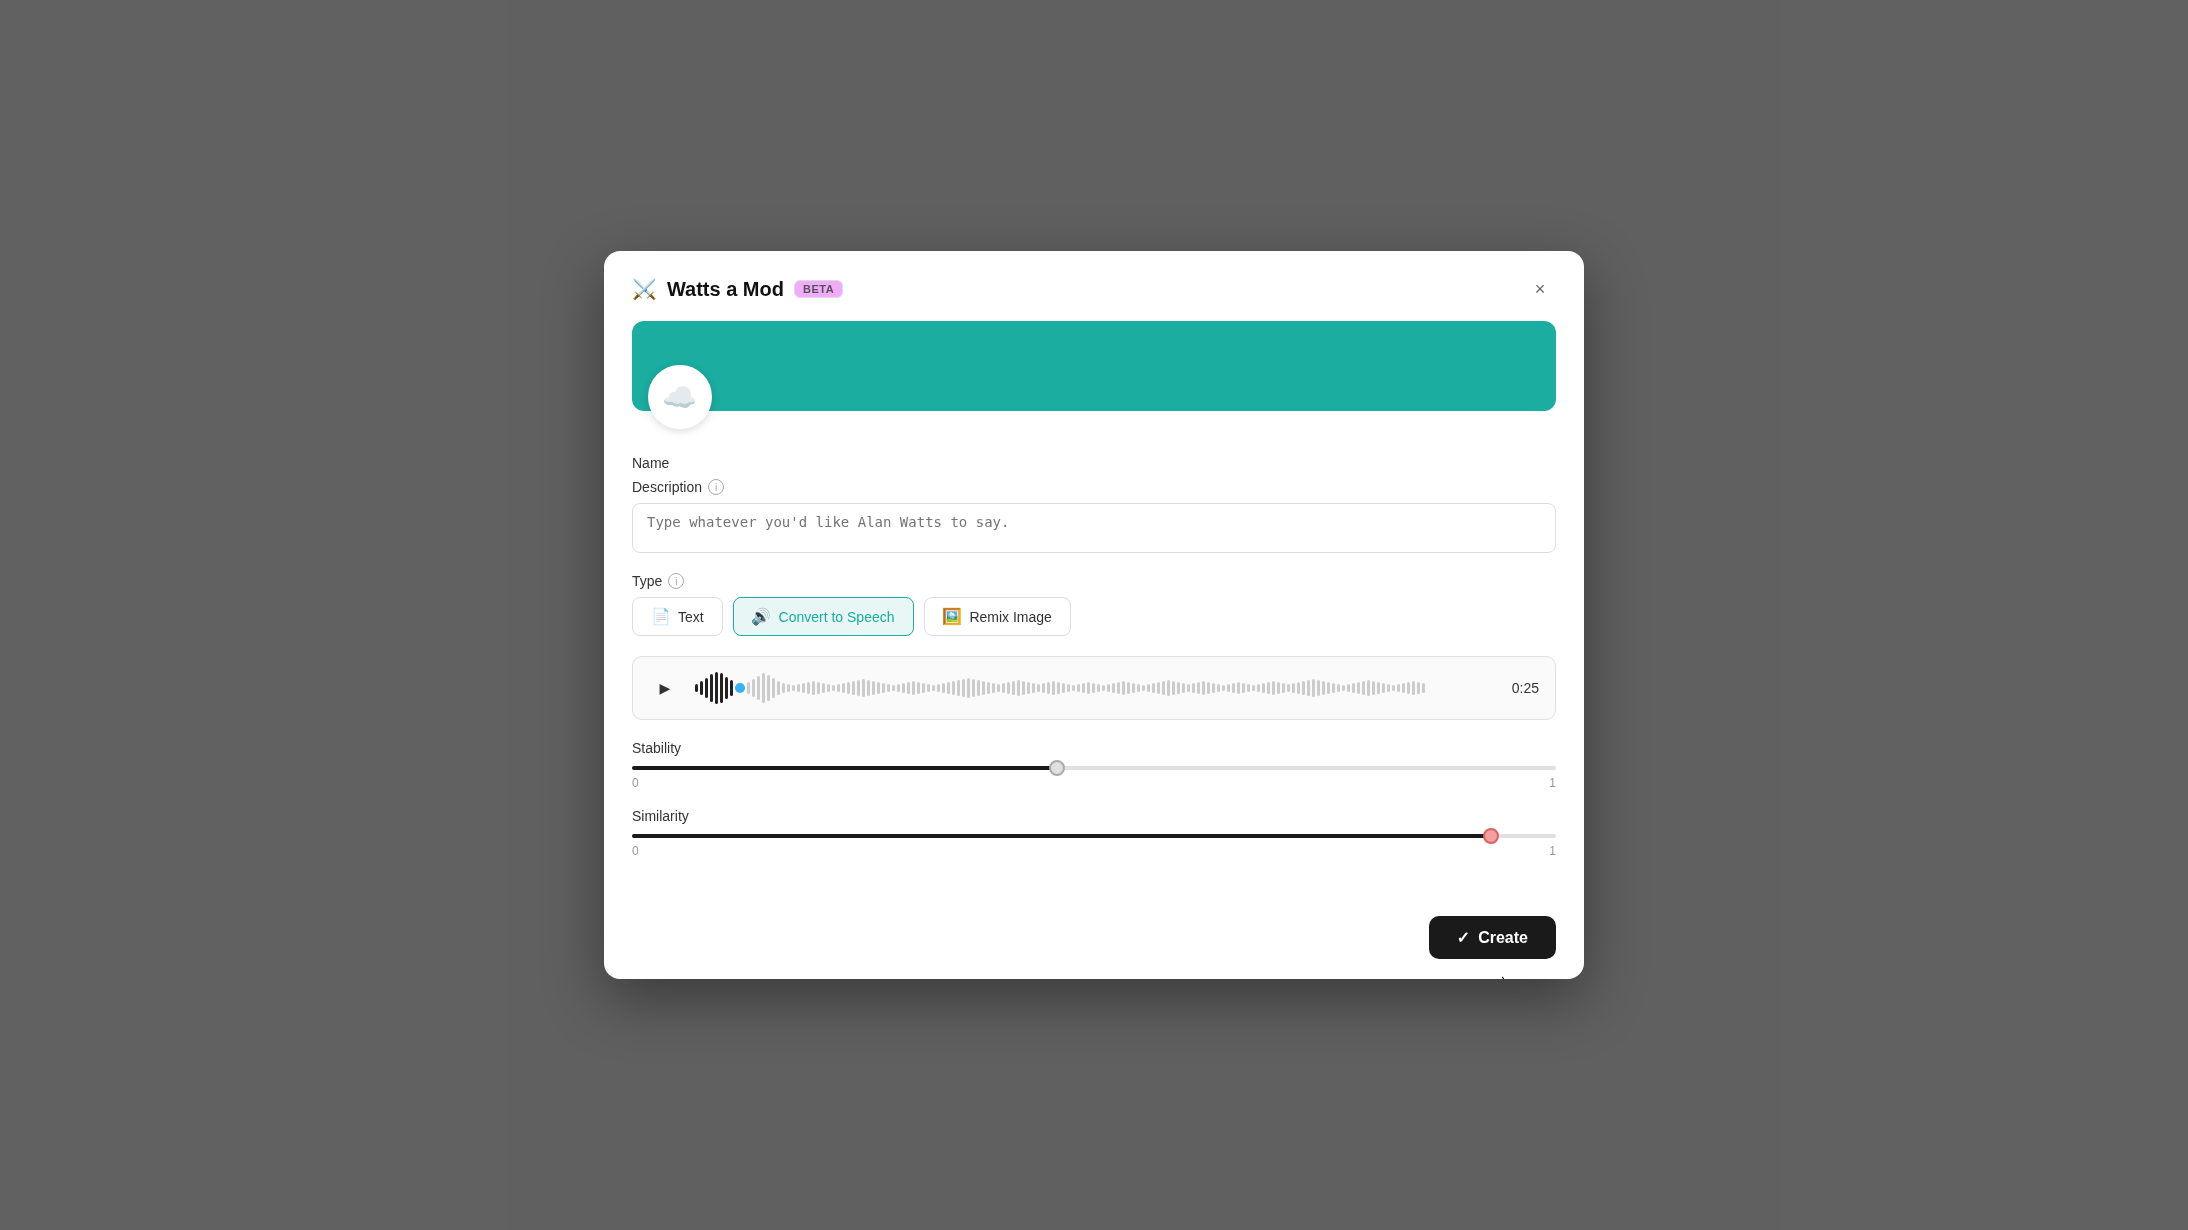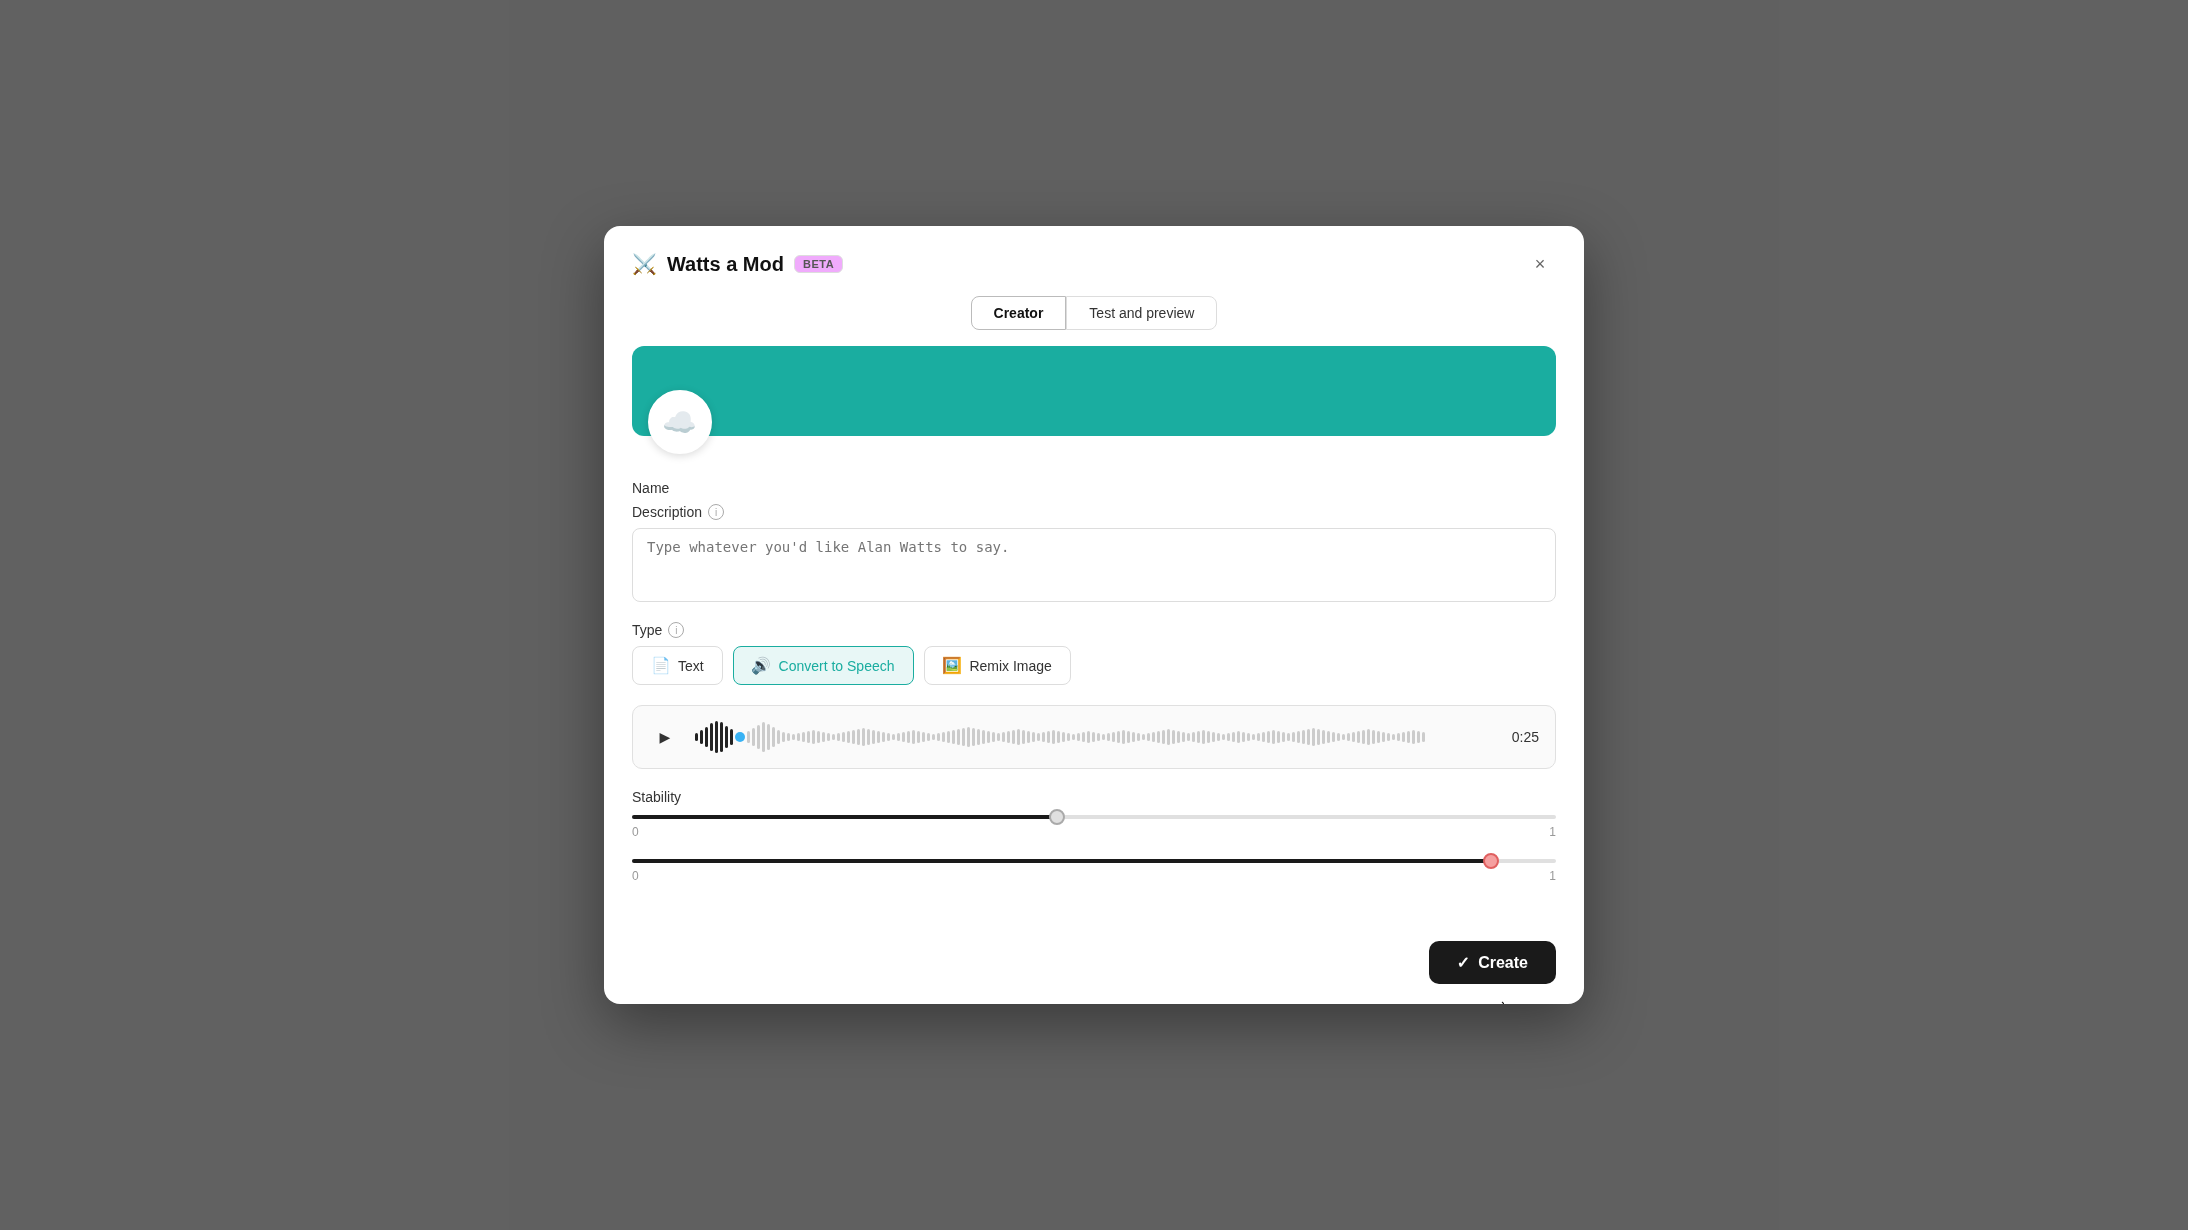--- a/index.html
+++ b/index.html
@@ -168,21 +168,21 @@
     }
     .text-area {
       width: 100%;
       padding: 10px 14px;
       border: 1px solid #ddd;
       border-radius: 8px;
       font-size: 14px;
       color: #333;
       outline: none;
       resize: none;
-      height: 74px;
+      height: 50px;
       margin-bottom: 16px;
     }
     
     .type-buttons {
       display: flex;
       gap: 10px;
       margin-bottom: 20px;
     }
     .type-btn {
       display: flex;
@@ -358,24 +358,20 @@
       <div class="modal-title-group">
         <span class="modal-icon">⚔️</span>
         <span class="modal-title">Watts a Mod</span>
         <span class="beta-badge">BETA</span>
       </div>
       <button class="close-btn">
         <span>×</span>
       </button>
     </div>
 
-    <div class="tabs">
-      <button class="tab-btn active">Creator</button>
-      <button class="tab-btn">Test and preview</button>
-    </div>
 
     <div class="modal-body">
 
       
       <div class="banner">
         <div class="avatar">
           <span>☁️</span>
         </div>
       </div>
       <div class="avatar-spacer"></div>
@@ -575,20 +571,21 @@
           <div class="slider-thumb" style="left:46%;"></div>
         </div>
         <div class="slider-values">
           <span>0</span>
           <span>1</span>
         </div>
       </div>
 
       
       <div class="slider-section">
+        <div class="field-label">Similarity</div>
         <div class="slider-container">
           <div class="slider-track"></div>
           <div class="slider-fill" style="width:93%;"></div>
           <div class="slider-thumb pink" style="left:93%;"></div>
         </div>
         <div class="slider-values">
           <span>0</span>
           <span>1</span>
         </div>
       </div>

